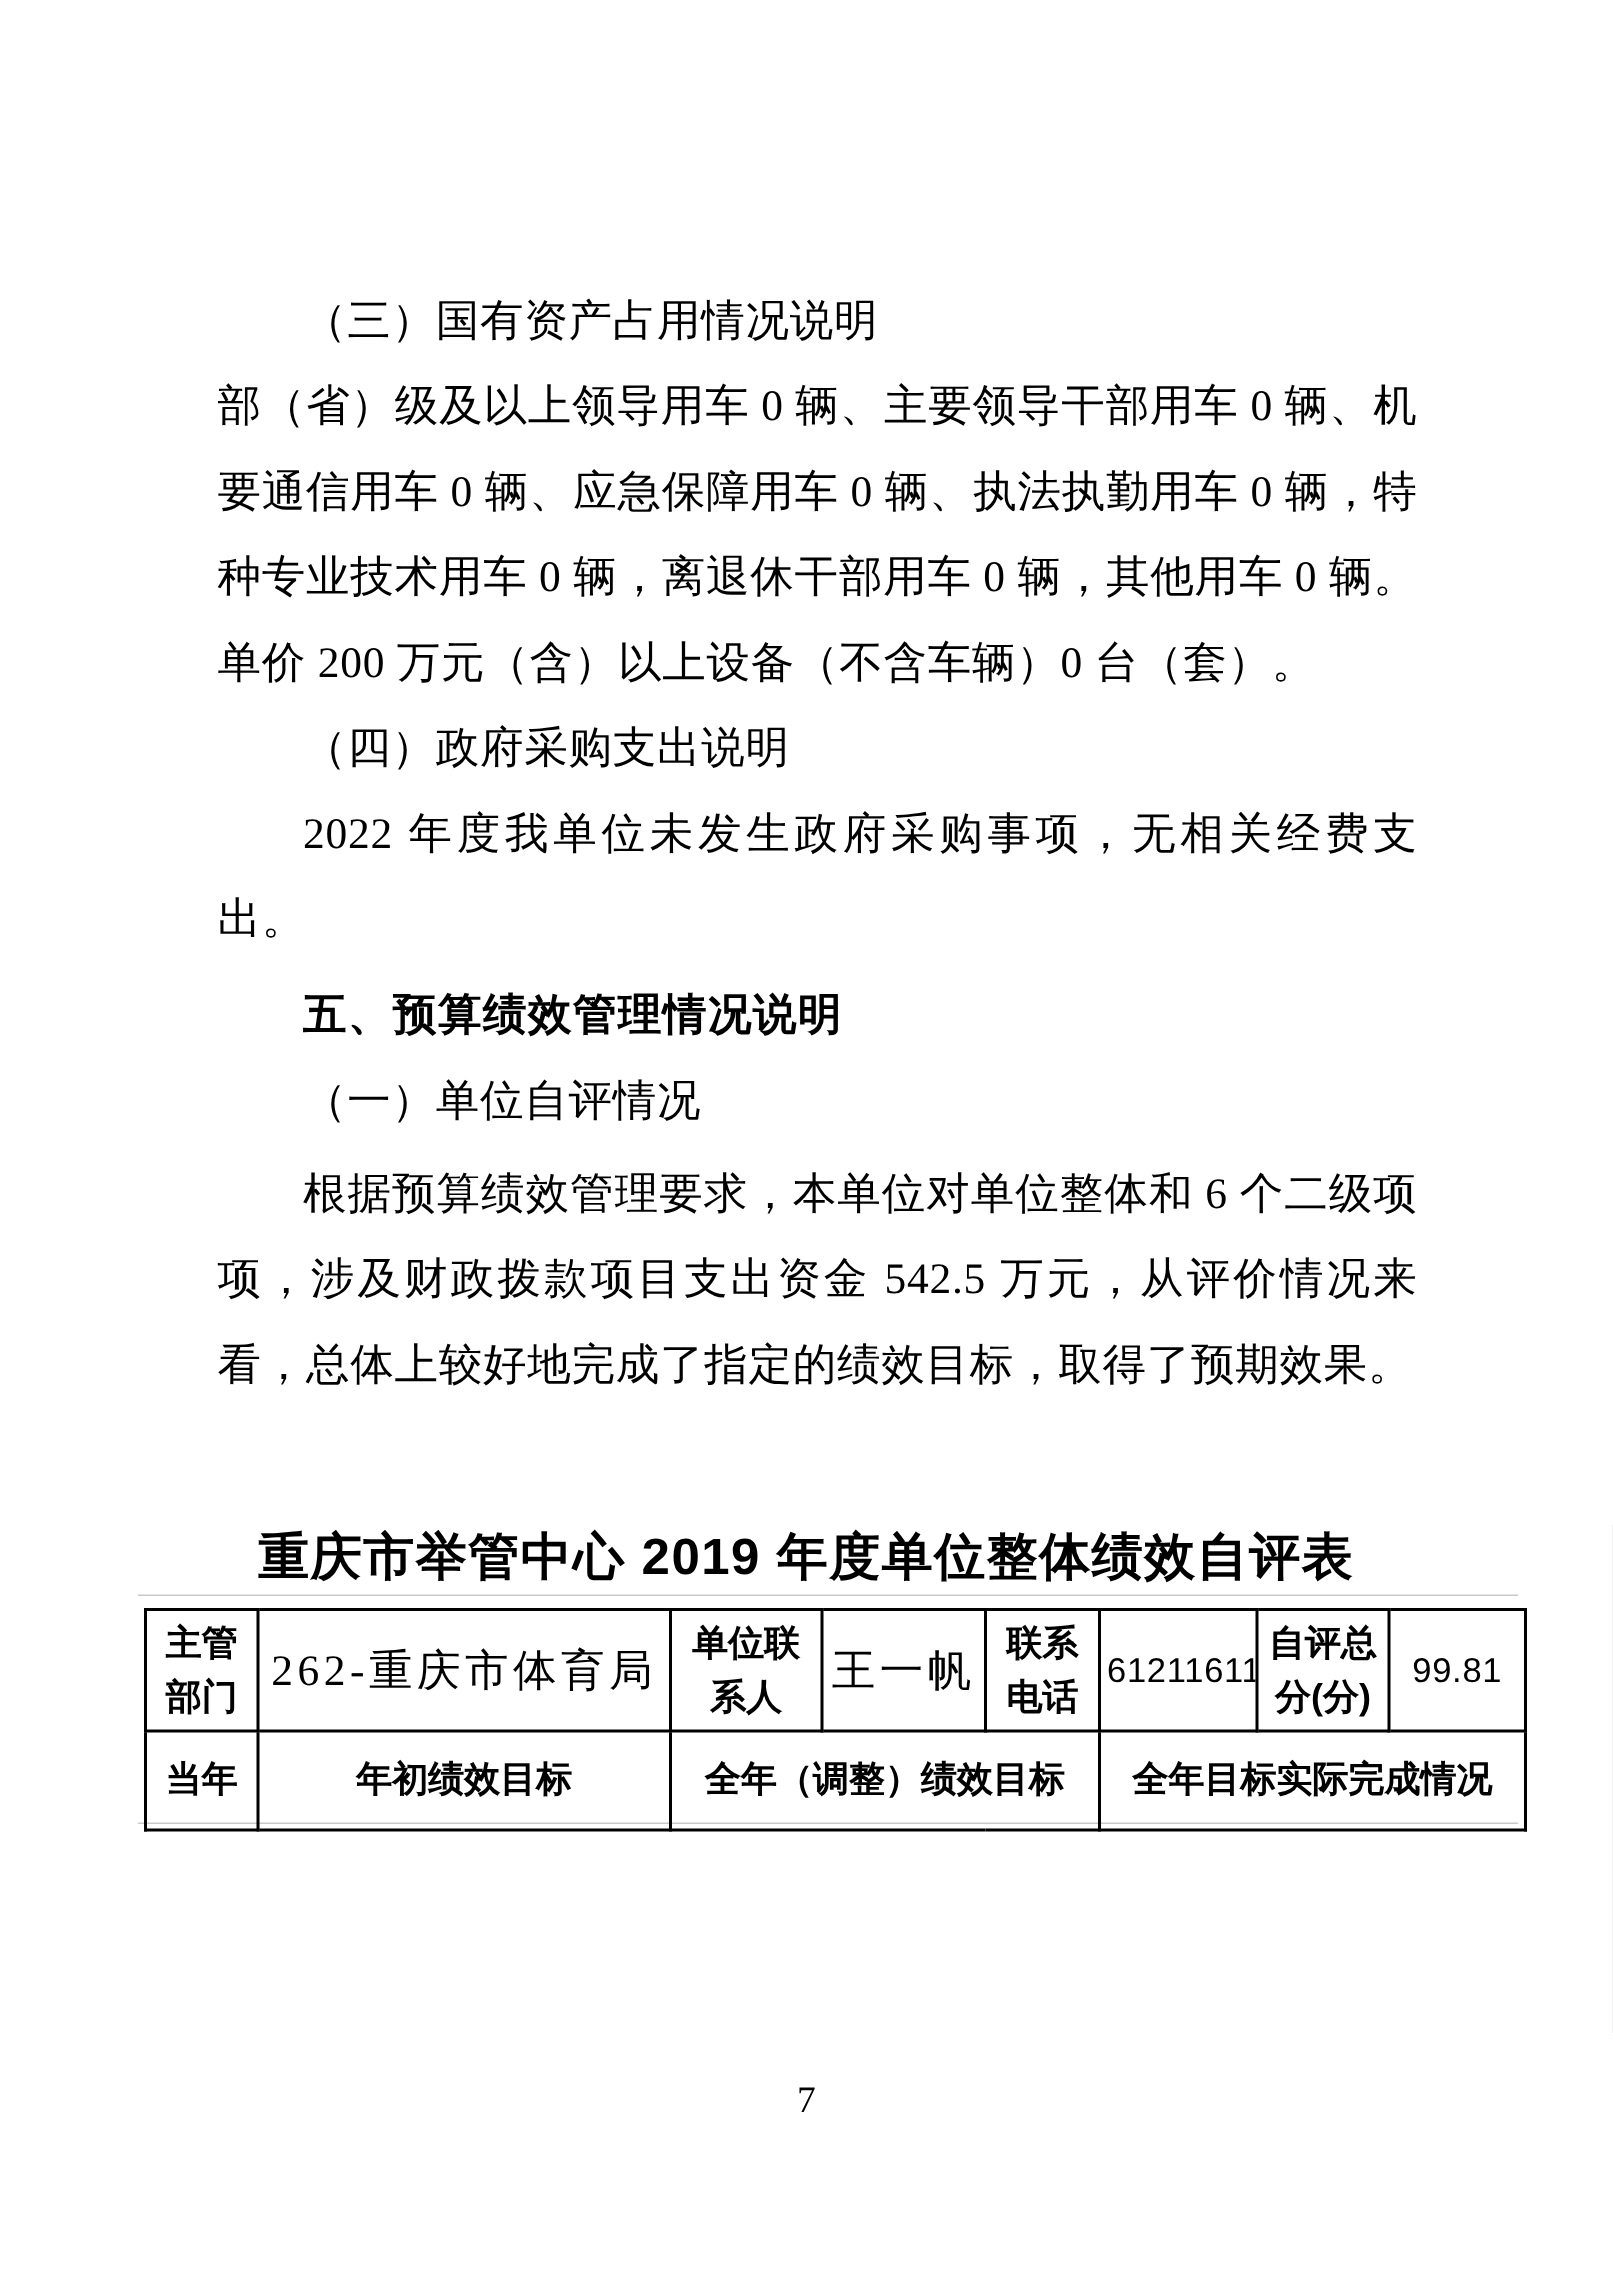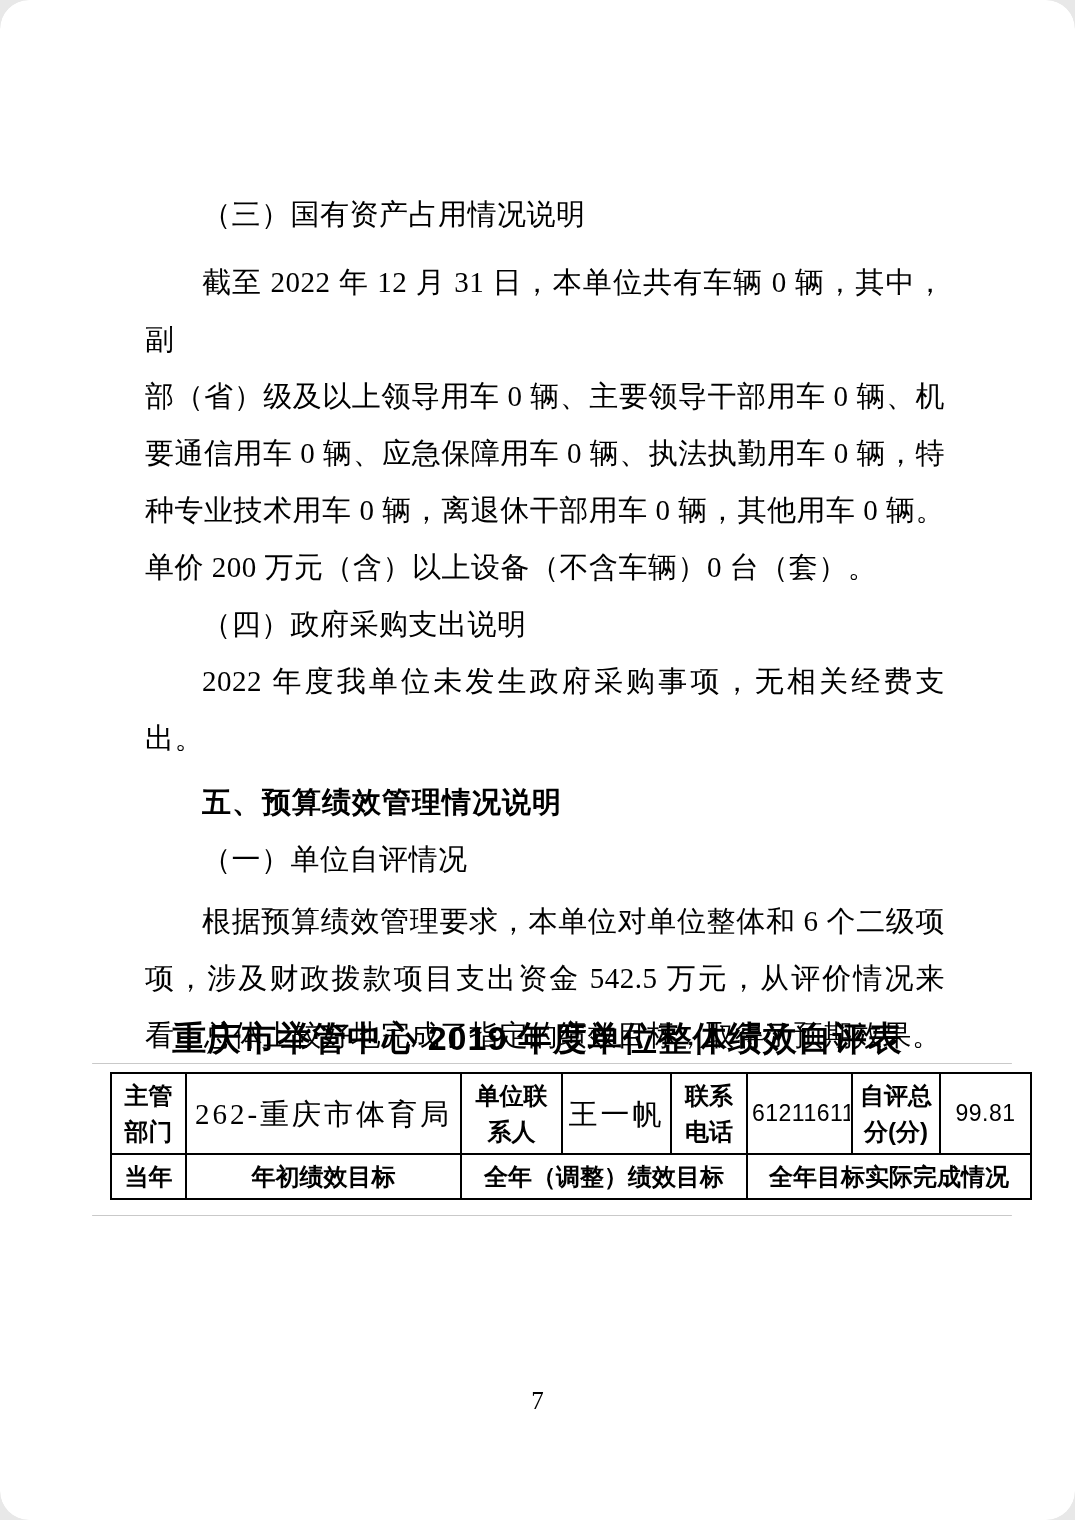--- a/index.html
+++ b/index.html
@@ -1,15 +1,15 @@
 <!DOCTYPE html>
 <html><head>
 <meta charset="utf-8">
 <style>
-  * { margin:0; padding:0; box-sizing:border-box;border-radius:29px; }
+  * { margin:0; padding:0; box-sizing:border-box; }
   html,body { background:#e8e8e8; }
   .page {
     position:relative;
     width:1075px; height:1520px;
     margin:0 auto;
     background:#ffffff;
     color:#000;
     font-family:"Liberation Serif","DejaVu Serif",serif;
     overflow:hidden;
   }
@@ -47,34 +47,34 @@
 
   .ghost-line {
     position:absolute; left:92px; width:920px; height:1px;
     background:#c9c9c9;
   }
   .ghost-top { top:1063px; }
   .ghost-bottom { top:1215px; }
 
   table.self-eval {
     position:absolute;
-    left:110px; top:1072px;
+    left:96px; top:1072px;
     width:920px;
     border-collapse:collapse;
     table-layout:fixed;
   }
   table.self-eval td {
     border:2px solid #000;
     text-align:center;
     vertical-align:middle;
     padding:2px 4px;
     overflow:hidden;
   }
   tr.r1 { height:81px; }
-  tr.r2 { height:45px; }
+  tr.r2 { height:66px; }
   .th {
     font-family:"Liberation Sans","DejaVu Sans",sans-serif;
     font-weight:bold;
     font-size:24px;
     line-height:36px;
   }
   .kai-val { font-size:29px; letter-spacing:3px; line-height:30px; }
   .num-val {
     font-family:Liberation Sans, sans-serif;
     font-size:23px; letter-spacing:0.5px;
@@ -90,21 +90,20 @@
 </head>
 <body>
 
 <div class="page">
 
   <div class="content">
 
     <div class="line h-kai">（三）国有资产占用情况说明</div>
 
     <div>
-      <div class="line indent jfull sp-after-h3">截至 2022 年 12 月 31 日，本单位共有车辆 0 辆，其中，副</div>
       <div class="line jfull">部（省）级及以上领导用车 0 辆、主要领导干部用车 0 辆、机</div>
       <div class="line jfull">要通信用车 0 辆、应急保障用车 0 辆、执法执勤用车 0 辆，特</div>
       <div class="line jfull">种专业技术用车 0 辆，离退休干部用车 0 辆，其他用车 0 辆。</div>
       <div class="line">单价 200 万元（含）以上设备（不含车辆）0 台（套）。</div>
     </div>
 
     <div class="line h-kai">（四）政府采购支出说明</div>
 
     <div class="line indent">2022 年度我单位未发生政府采购事项，无相关经费支出。</div>
 

